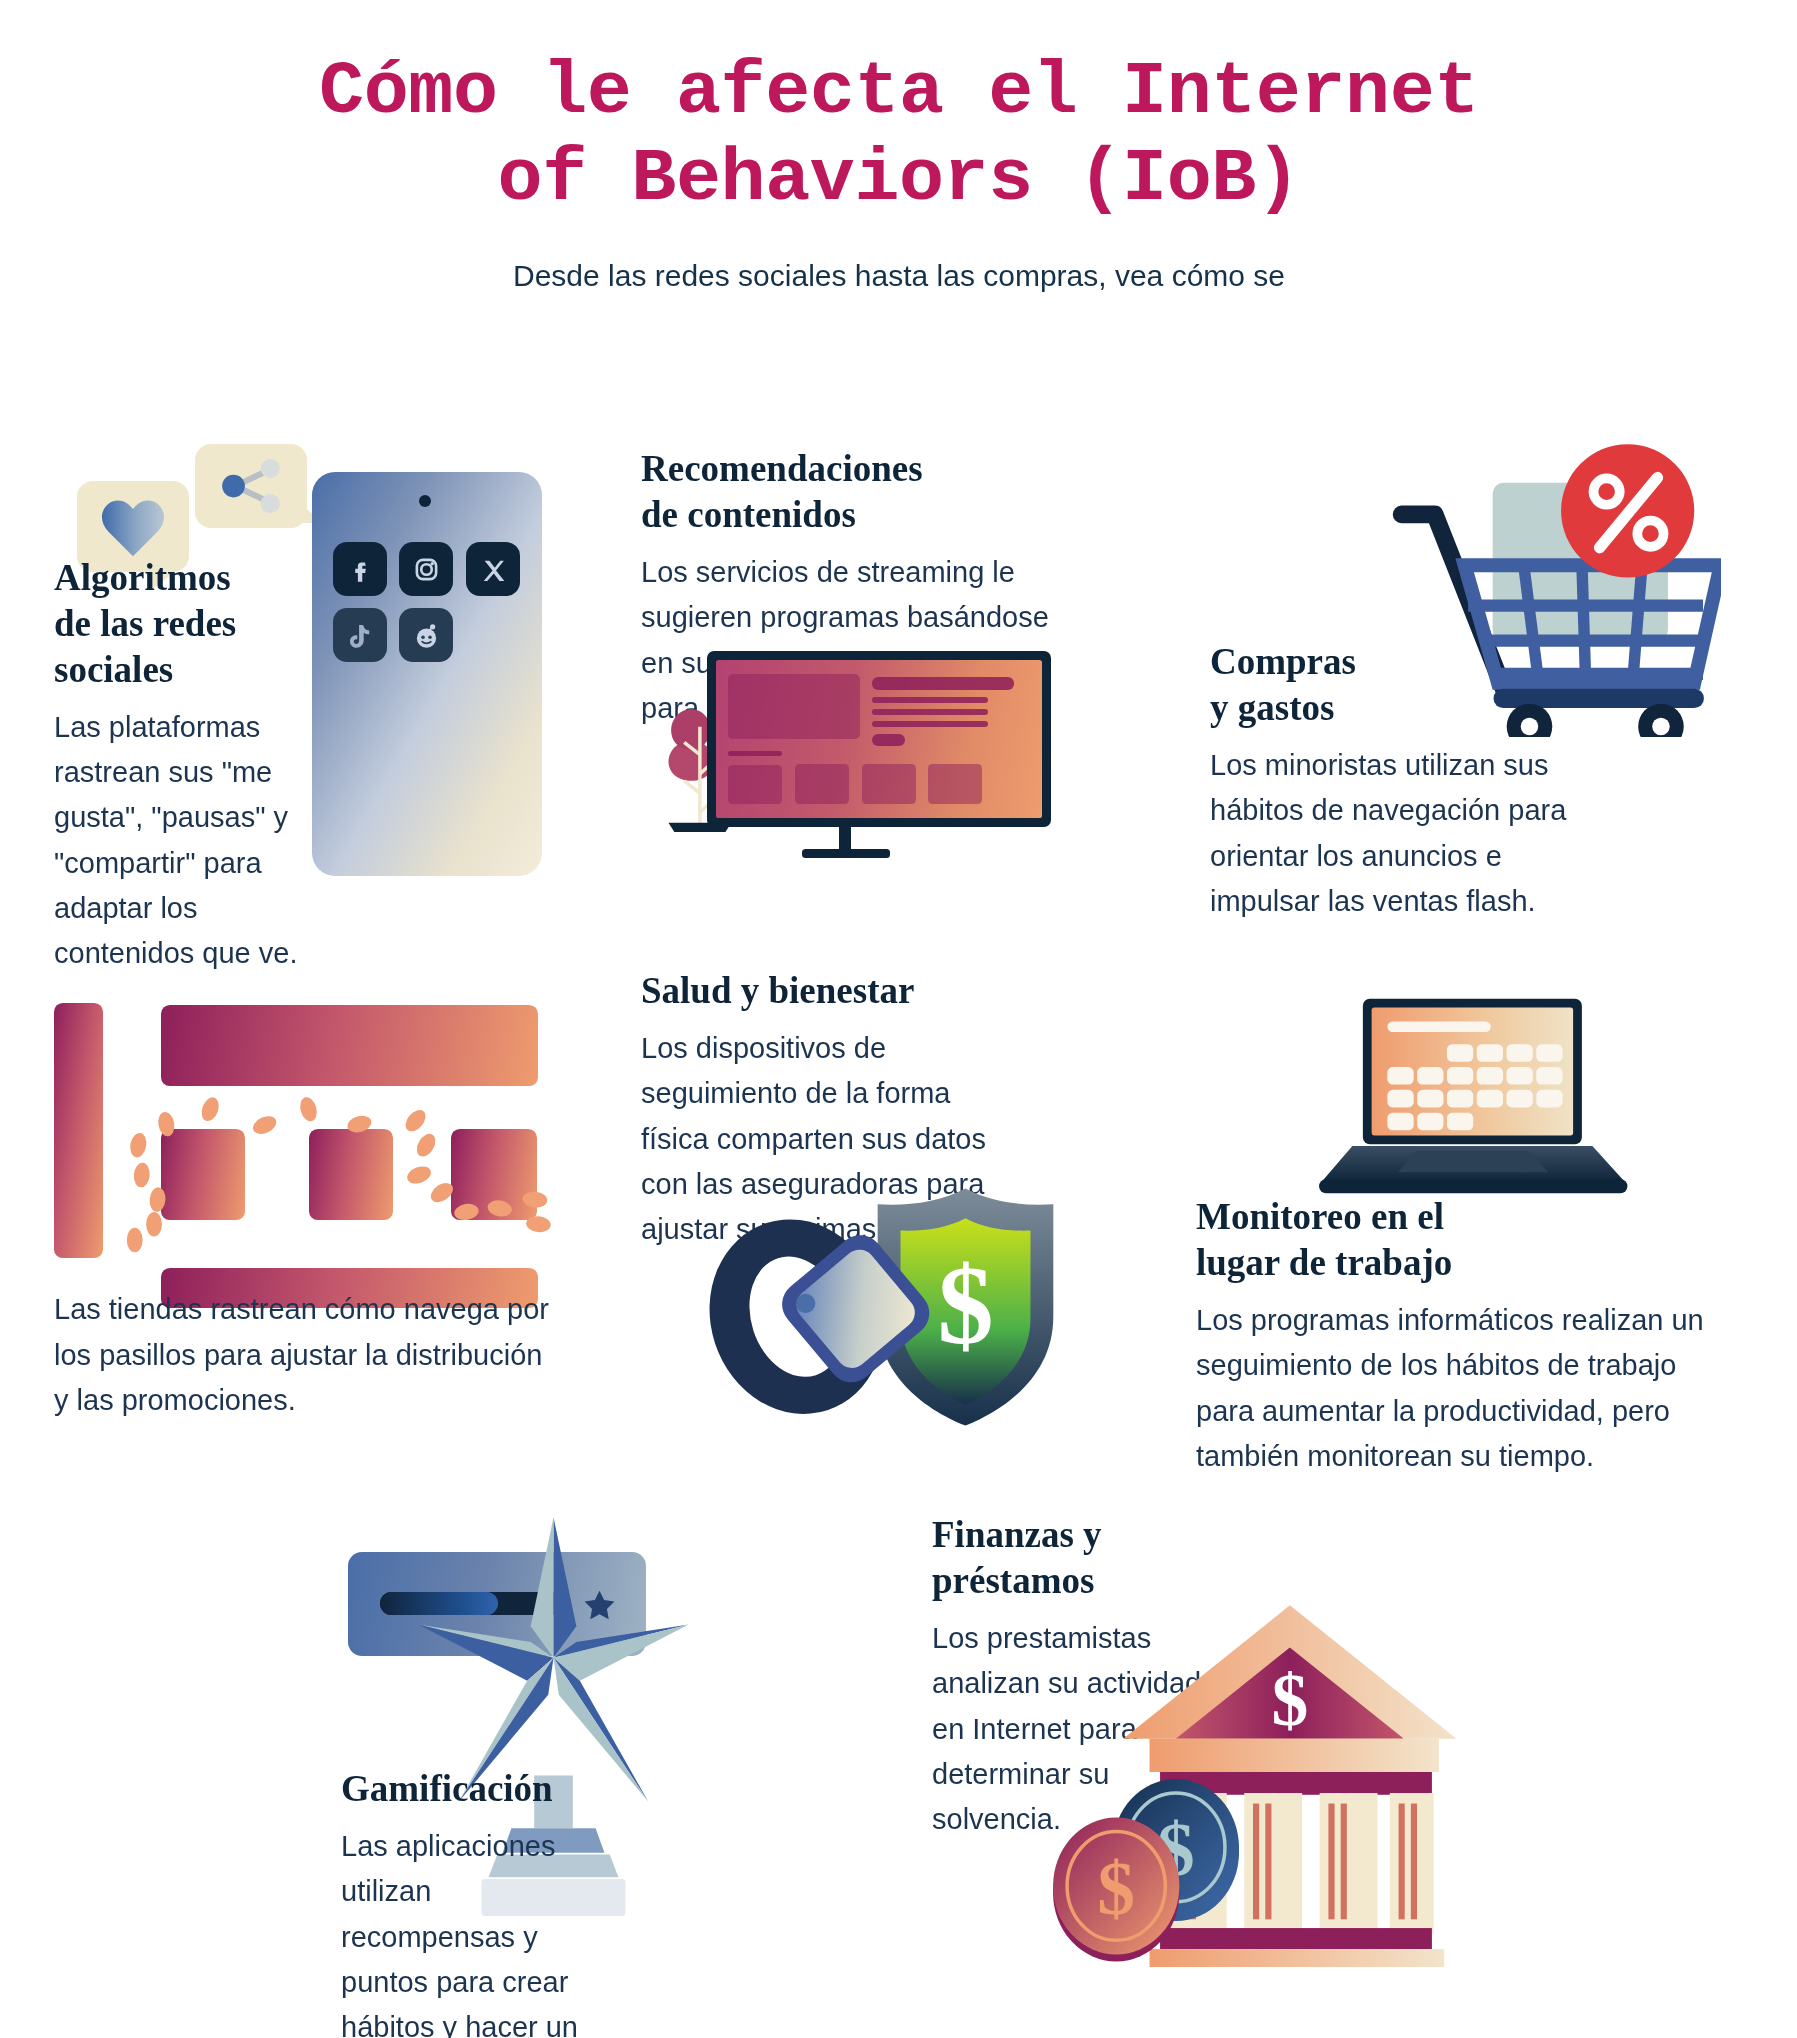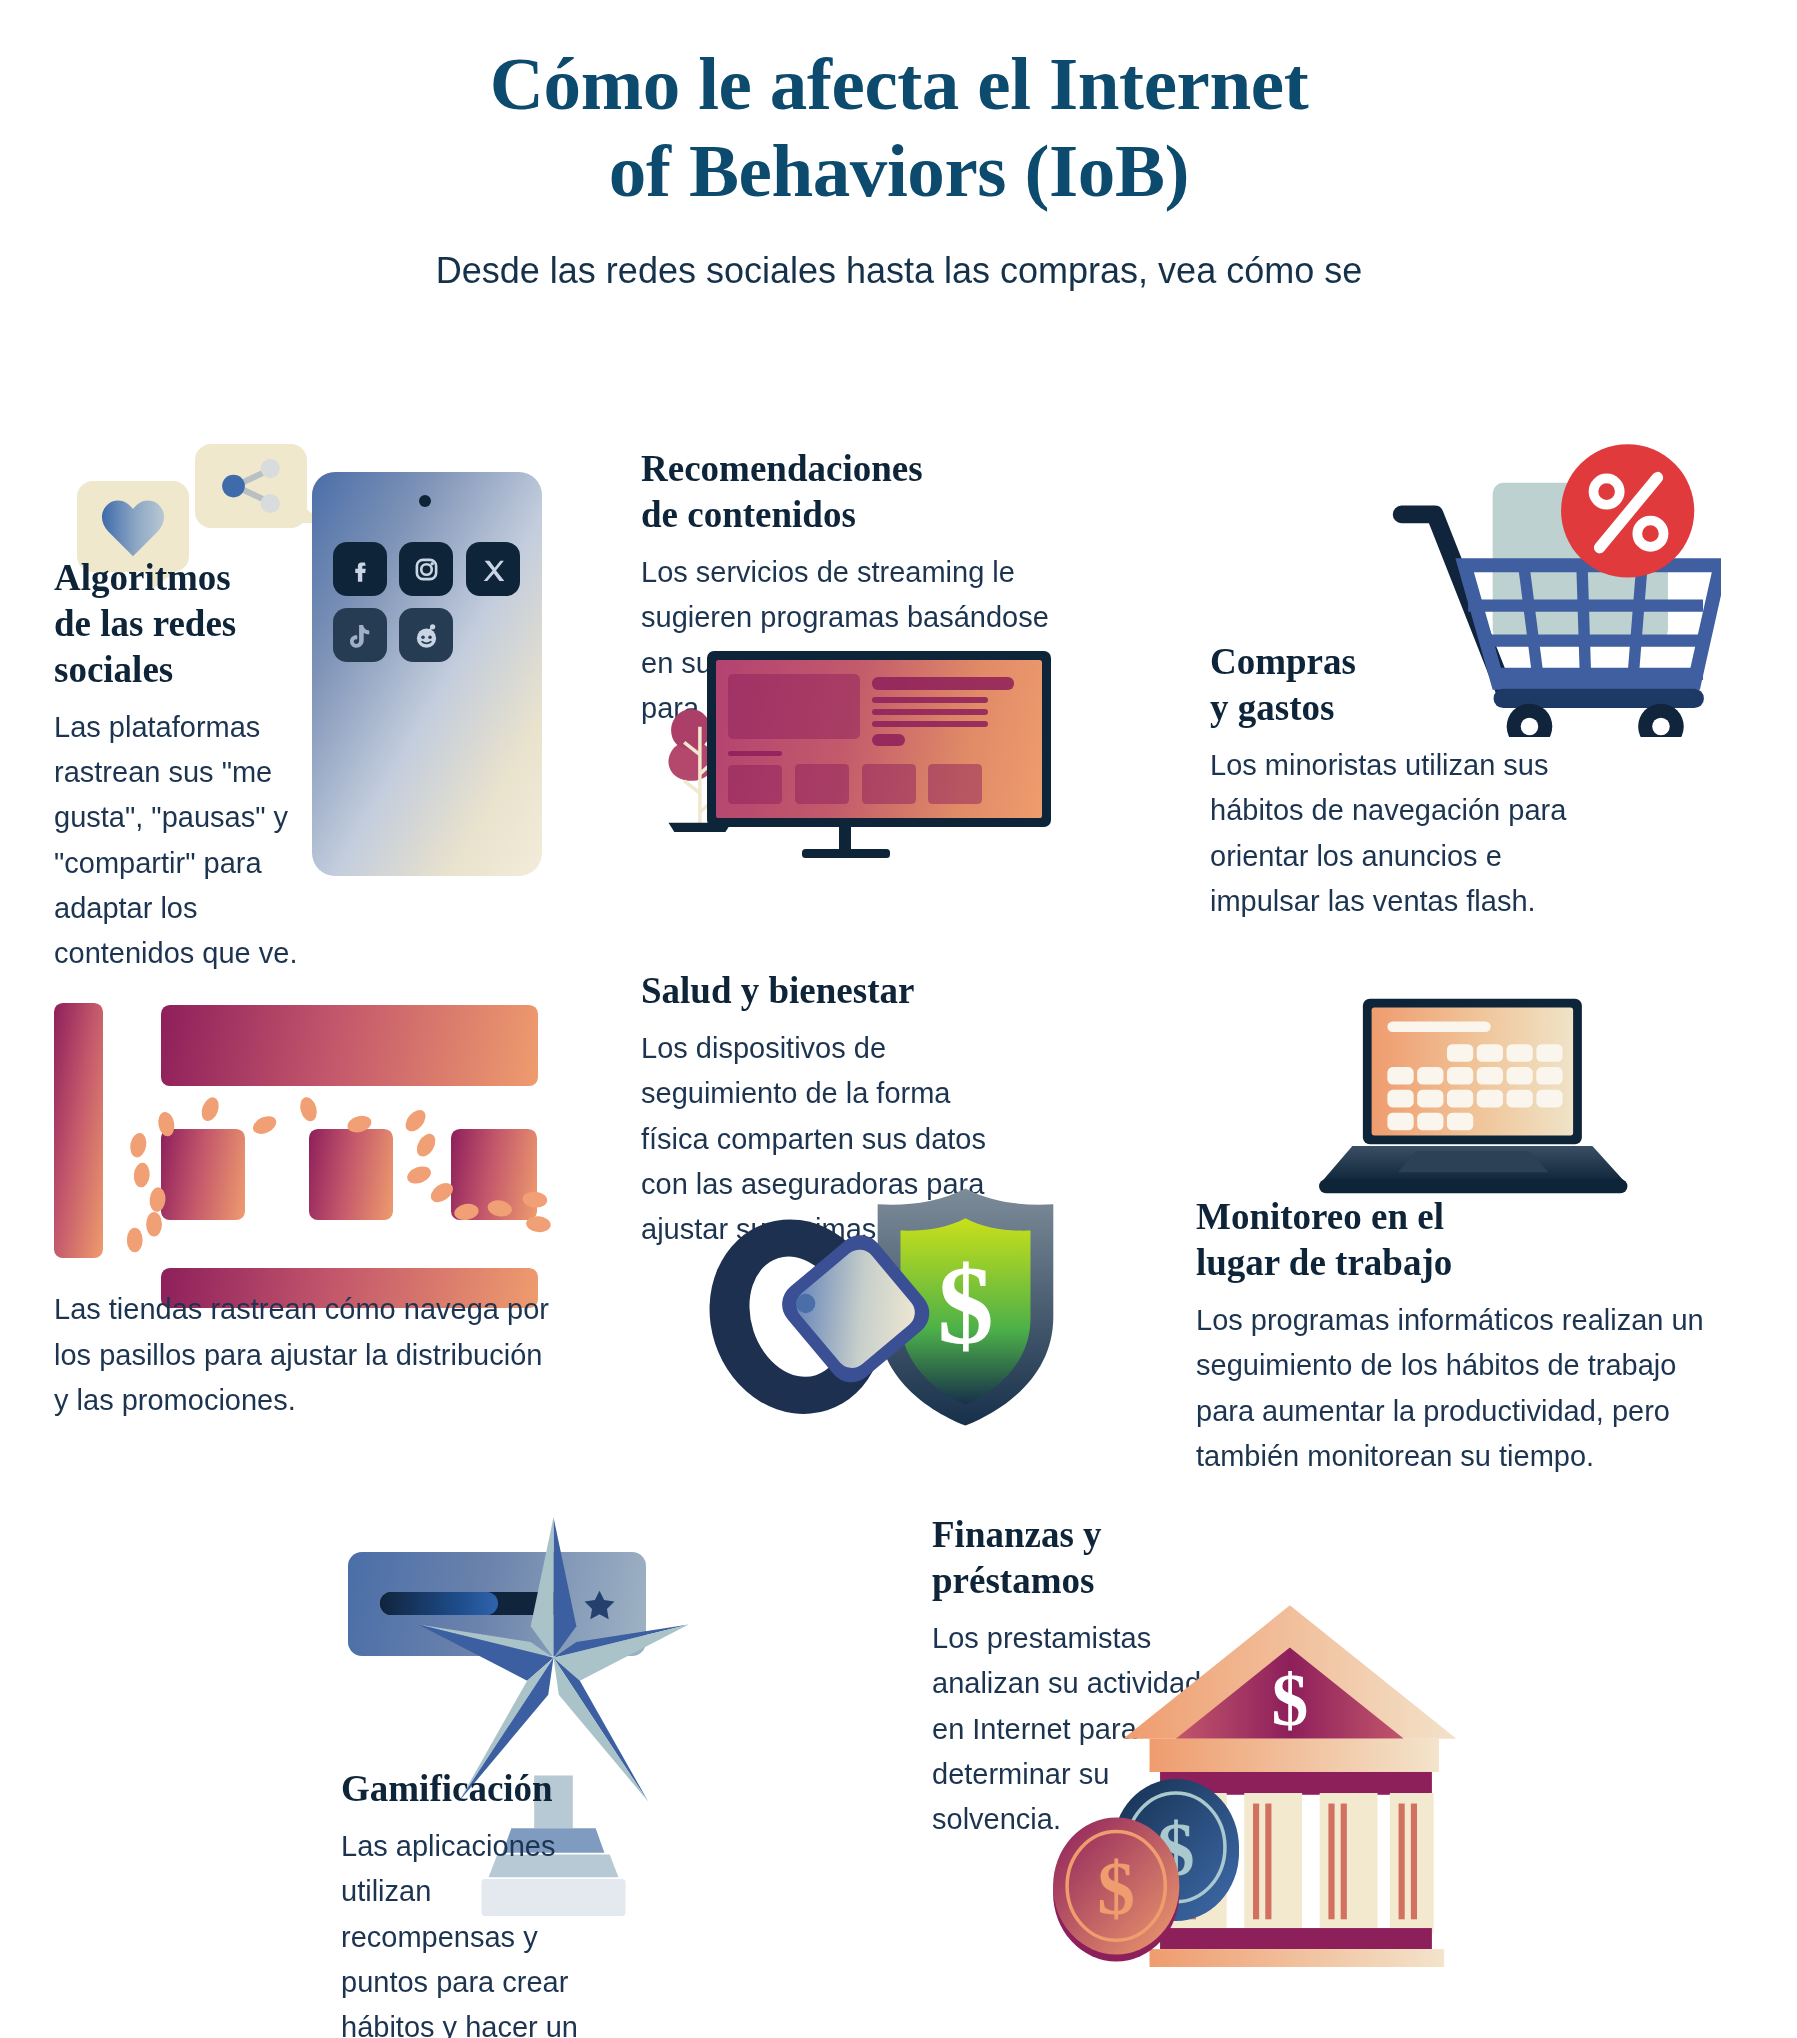--- a/index.html
+++ b/index.html
@@ -8,30 +8,31 @@
     background: #ffffff;
     font-family: "Liberation Sans", sans-serif;
   }
   body { width: 1798px; height: 2038px; position: relative; overflow: hidden; }
 
   .page { position: relative; width: 1798px; height: 2038px; background: #fff; }
 
   
   .header { padding-top: 40px; text-align: center; }
   .title {
-    font-family: Liberation Serif, serif;
+    font-family: Liberation Mono, monospace;
     font-weight: 700;
     font-size: 75px;
     line-height: 1.16;
-    color: #0c4a6e;
+    color: #be185d;
     letter-spacing: -0.4px;
+    margin-top: 9px;
   }
   .subtitle {
     margin-top: 30px;
-    font-size: 36px;
+    font-size: 30px;
     line-height: 1.5;
     color: #15324a;
     font-weight: 400;
   }
 
   
   .blk-title {
     font-family: "Liberation Serif", serif;
     font-weight: 700;
     color: #0e2439;

